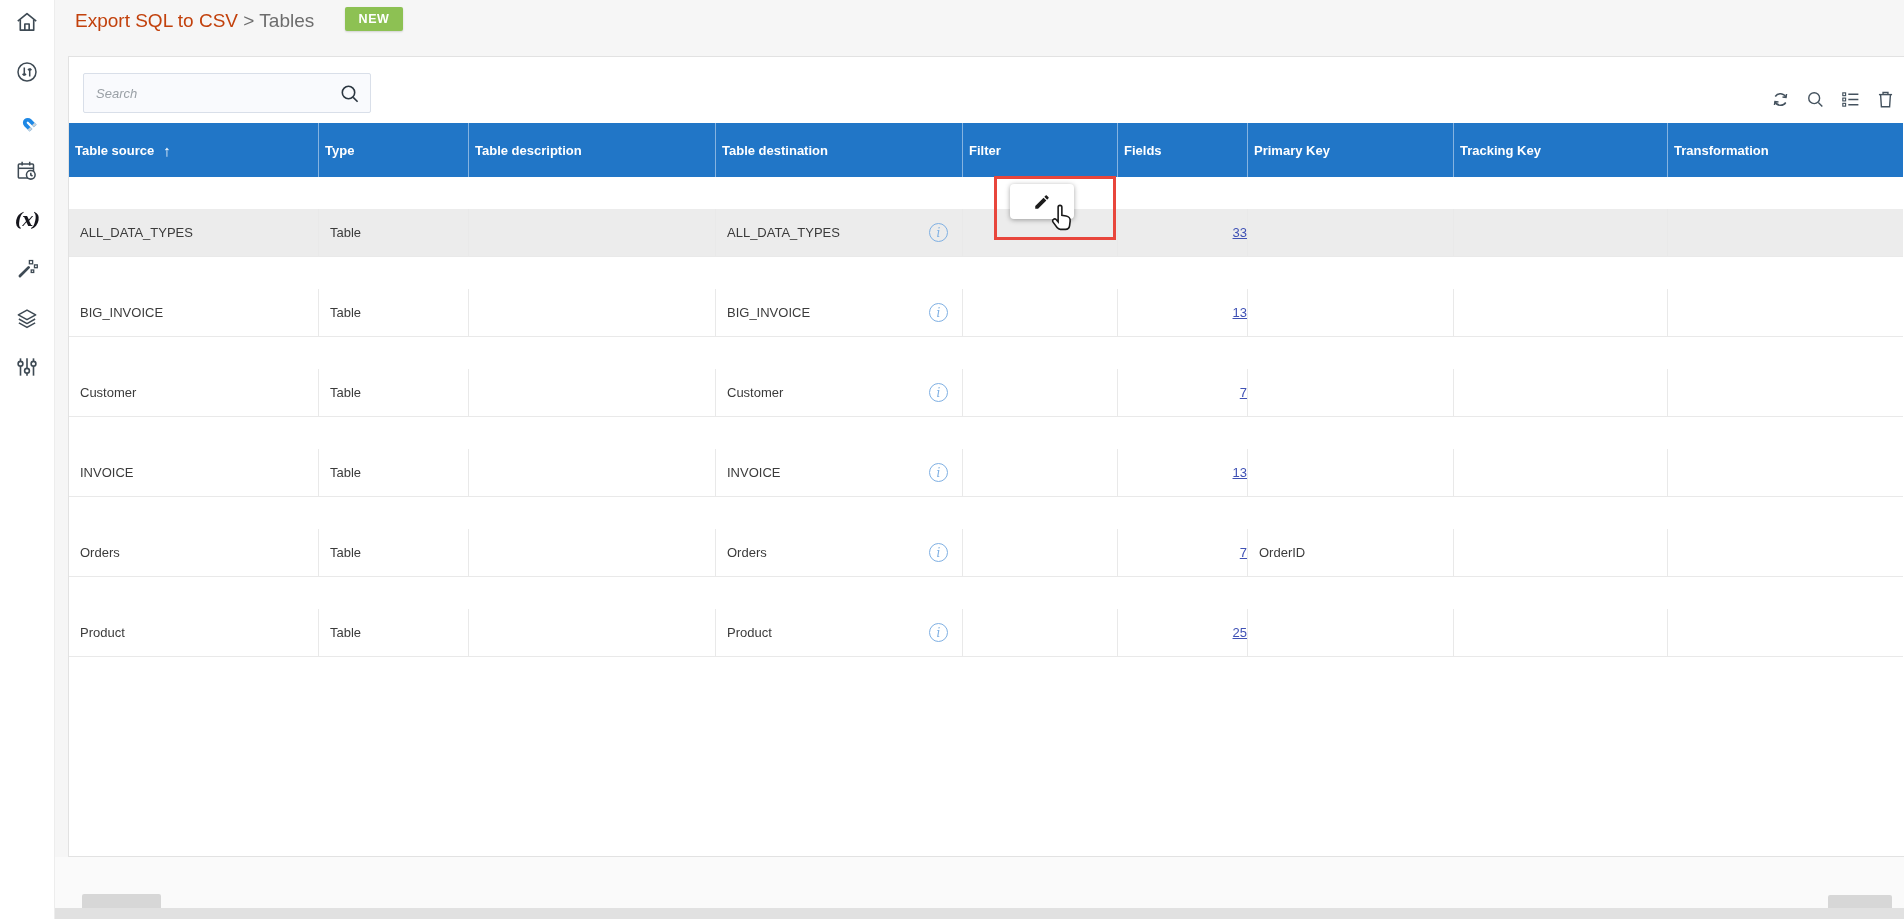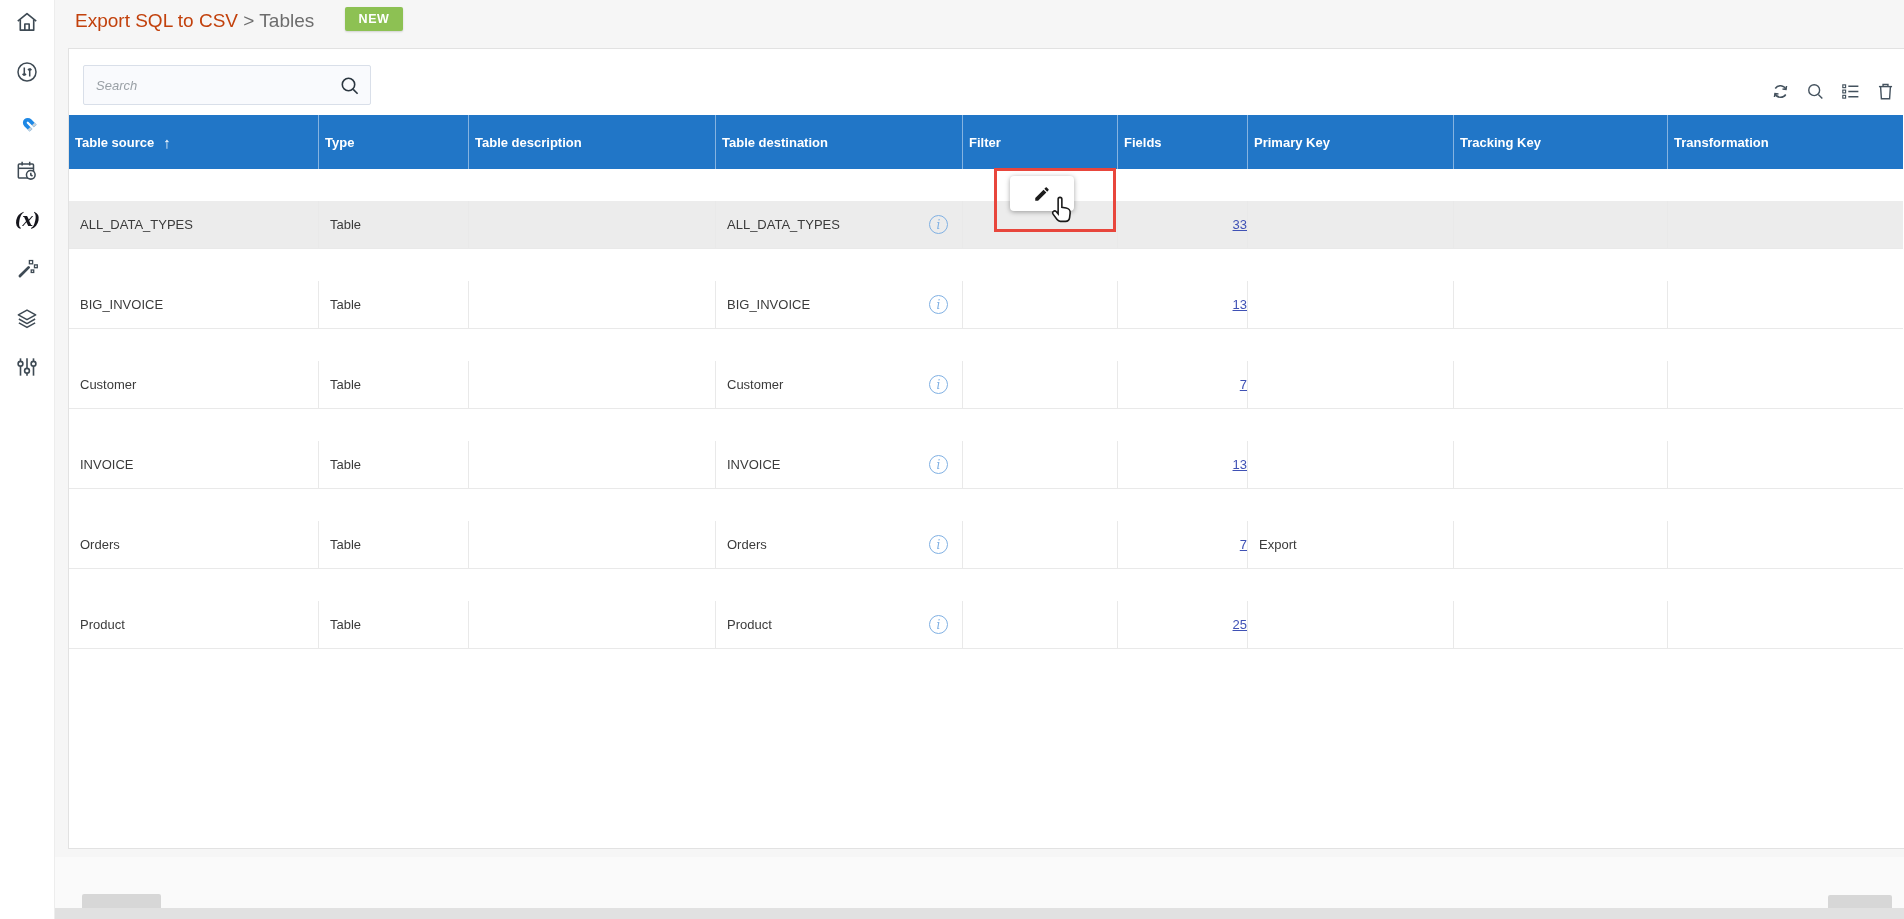--- a/index.html
+++ b/index.html
@@ -15,21 +15,21 @@
   .fn-glyph { font-family:"DejaVu Serif", serif; font-style:italic; font-size:18px; font-weight:600; color:#15151c; letter-spacing:-1px; }
   
   .topbar { position:absolute; left:55px; top:0; width:1849px; height:56px; background:#f6f6f6; }
   .breadcrumb { position:absolute; left:20px; top:10px; font-size:19px; }
   .crumb-link { color:#c2410c; cursor:pointer; }
   .crumb-rest { color:#6d6d6d; }
   .new-badge { position:absolute; left:290px; top:7px; width:58px; height:24px; background:#8dc153; color:#fff;
     font-size:12.5px; font-weight:bold; letter-spacing:.6px; display:flex; align-items:center; justify-content:center;
     border-radius:2px; box-shadow:0 1px 2px rgba(0,0,0,.15); cursor:pointer; }
   
-  .panel { position:absolute; left:68px; top:48px; width:1836px; height:801px; background:#fff; border:1px solid #e2e2e2; border-right:none; }
+  .panel { position:absolute; left:68px; top:56px; width:1836px; height:801px; background:#fff; border:1px solid #e2e2e2; border-right:none; }
   .search-box { position:absolute; left:14px; top:16px; width:288px; height:40px; background:#f9fafd; border:1px solid #d9dfe9; border-radius:2px; }
   .search-box input { position:absolute; left:12px; top:0; width:230px; height:38px; border:none; outline:none; background:transparent;
     font-family:"Liberation Sans", sans-serif; font-size:13px; color:#444; }
   .search-box input::placeholder { color:#9aa0a6; font-style:italic; }
   .search-box .mag { position:absolute; right:8px; top:8px; width:24px; height:24px; }
   .panel-toolbar { position:absolute; right:8px; top:31px; display:flex; gap:13px; }
   .tb-btn { width:22px; height:22px; display:flex; align-items:center; justify-content:center; cursor:pointer; }
   .tb-btn svg { width:21px; height:21px; }
   
   .tbl { position:absolute; left:0; top:66px; width:1834px; }
@@ -292,21 +292,21 @@
       <div class="cell c2">Table</div>
       <div class="cell c3"></div>
       <div class="cell c4 dest">
         <span>Orders</span>
         <span class="info">i</span>
       </div>
       <div class="cell c5"></div>
       <div class="cell c6 fieldsc">
           <span class="flink">7</span>
         </div>
-      <div class="cell c7">Export</div>
+      <div class="cell c7">OrderID</div>
       <div class="cell c8"></div>
       <div class="cell c9"></div>
     </div>
 
     <div class="trow">
       <div class="cell c1">Product</div>
       <div class="cell c2">Table</div>
       <div class="cell c3"></div>
       <div class="cell c4 dest">
         <span>Product</span>

